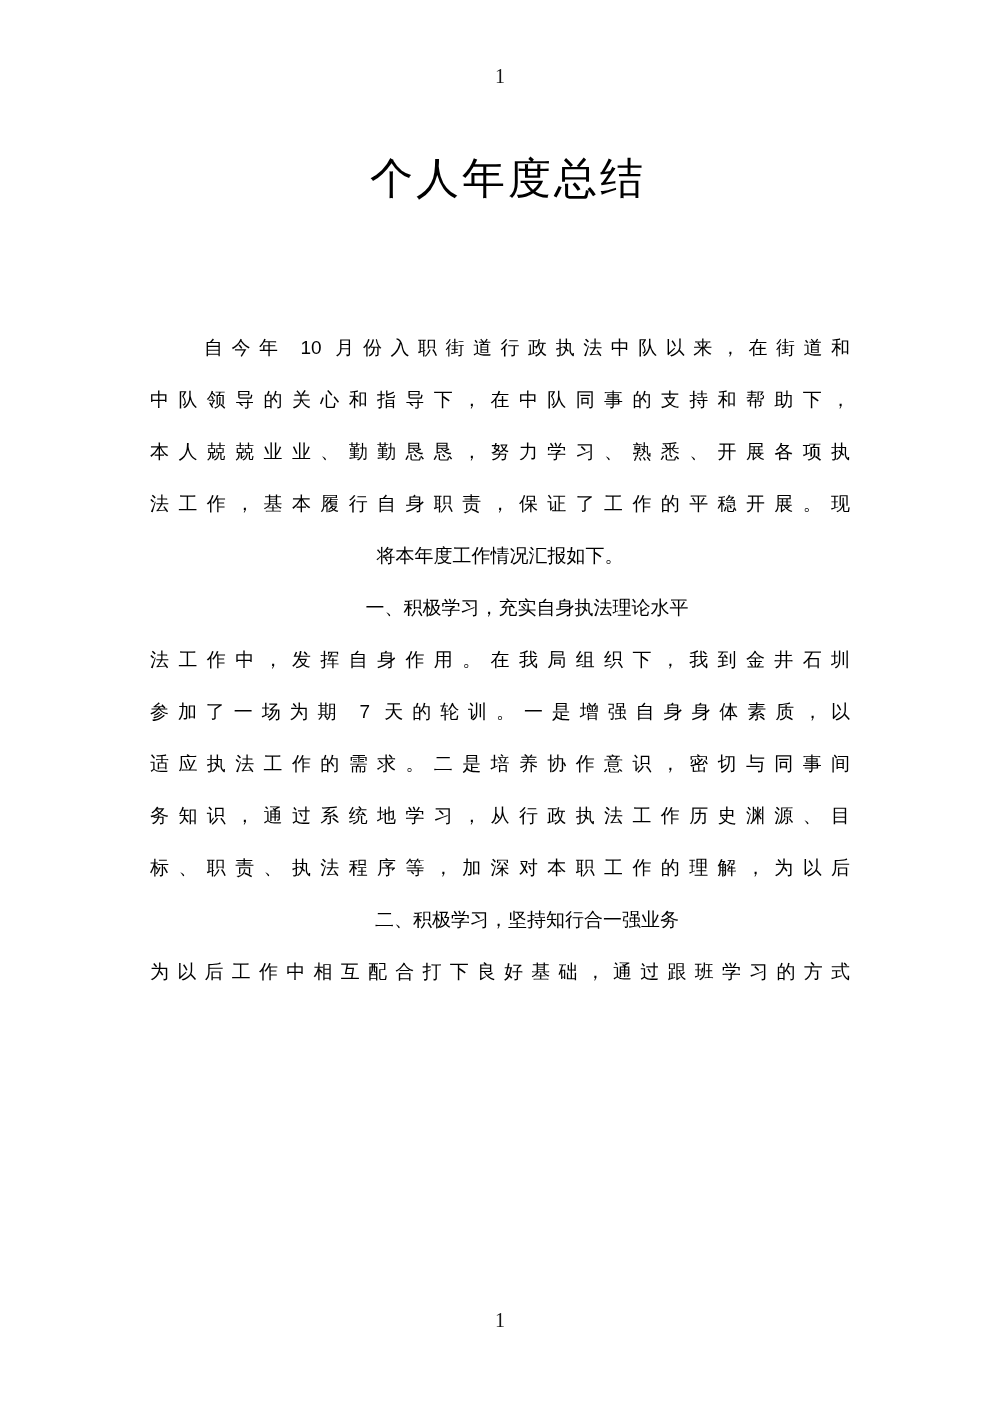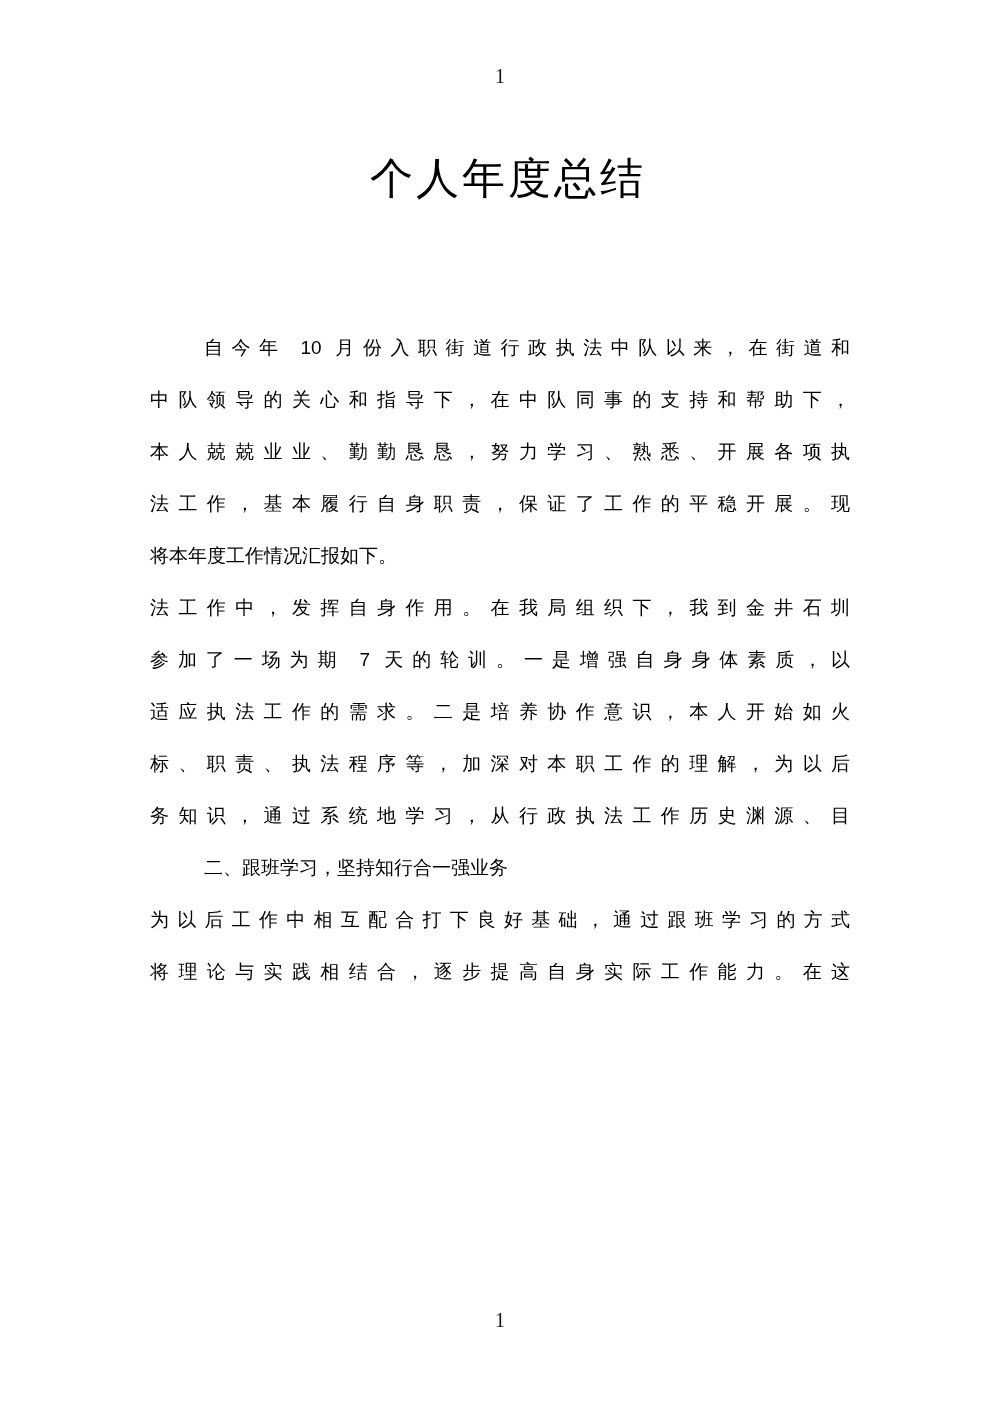--- a/index.html
+++ b/index.html
@@ -44,45 +44,45 @@
   }
   .doc-body {
     position: absolute;
     left: 150px;
     top: 322px;
     width: 700px;
     font-size: 19px;
     line-height: 52px;
     color: #000000;
   }
-  .line { text-align: left; height: 52px; }
+  .line { text-align: center; height: 52px; }
   .line.fill {
     text-align: justify;
     text-align-last: justify;
   }
   .line.indent { text-indent: 54px; }
 </style>
 </head>
 <body>
 
 <div class="page">
   <div class="pagenum top">1</div>
 
   <h1 class="doc-title">个人年度总结</h1>
 
   <div class="doc-body">
       <div class="line indent fill">自今年 10 月份入职街道行政执法中队以来，在街道和</div>
       <div class="line fill">中队领导的关心和指导下，在中队同事的支持和帮助下，</div>
       <div class="line fill">本人兢兢业业、勤勤恳恳，努力学习、熟悉、开展各项执</div>
       <div class="line fill">法工作，基本履行自身职责，保证了工作的平稳开展。现</div>
       <div class="line">将本年度工作情况汇报如下。</div>
+      <div class="line indent">一、积极学习，充实自身执法理论水平</div>
       <div class="line fill">法工作中，发挥自身作用。在我局组织下，我到金井石圳</div>
       <div class="line fill">参加了一场为期 7 天的轮训。一是增强自身身体素质，以</div>
-      <div class="line fill">适应执法工作的需求。二是培养协作意识，本人开始如火</div>
+      <div class="line fill">适应执法工作的需求。二是培养协作意识，密切与同事间</div>
+      <div class="line fill">务知识，通过系统地学习，从行政执法工作历史渊源、目</div>
       <div class="line fill">标、职责、执法程序等，加深对本职工作的理解，为以后</div>
-      <div class="line fill">务知识，通过系统地学习，从行政执法工作历史渊源、目</div>
-      <div class="line indent">二、跟班学习，坚持知行合一强业务</div>
+      <div class="line indent">二、积极学习，坚持知行合一强业务</div>
       <div class="line fill">为以后工作中相互配合打下良好基础，通过跟班学习的方式</div>
-      <div class="line fill">将理论与实践相结合，逐步提高自身实际工作能力。在这</div>
     </div>
 
   <div class="pagenum bottom">1</div>
 </div>
 
 </body></html>

